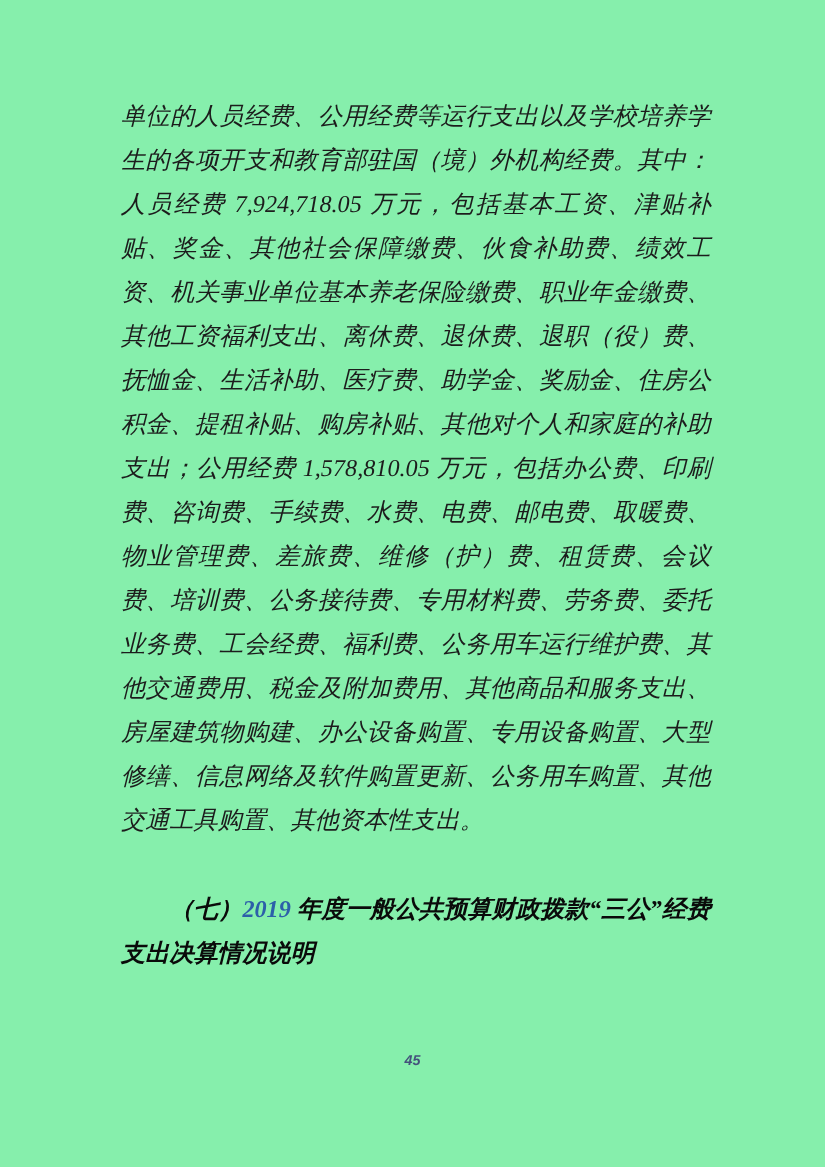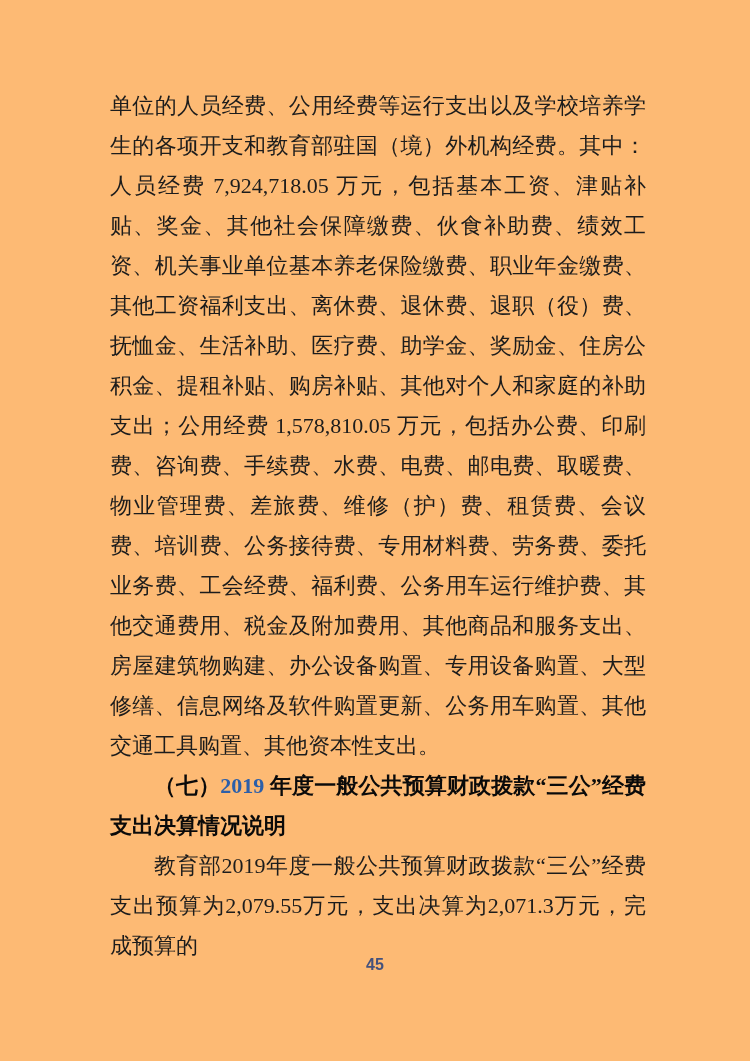--- a/index.html
+++ b/index.html
@@ -4,23 +4,24 @@
 <style>
   html, body {
     margin: 0;
     padding: 0;
     background: #ffffff;
   }
   .page {
     position: relative;
     width: 750px;
     height: 1061px;
-    background: #fdba74;
+    background: #86efac;
     overflow: hidden;
     font-family: "Liberation Serif", "DejaVu Serif", serif;
+    font-style: italic;
   }
   .content {
     position: absolute;
     left: 110px;
     top: 86px;
     width: 536px;
   }
   .content p {
     margin: 0;
     font-size: 22px;
@@ -29,46 +30,46 @@
     text-align: justify;
     text-justify: inter-ideograph;
     word-break: break-all;
   }
   .content p.indent {
     text-indent: 2em;
   }
   .content p.heading {
     font-weight: bold;
     color: #0a0a0a;
+    margin-top: 41px;
   }
   .num-blue {
     color: #2c5fa9;
     font-weight: bold;
   }
   .footer {
     position: absolute;
     left: 0;
     top: 956px;
     width: 100%;
     text-align: center;
     font-family: "Liberation Sans", "DejaVu Sans", sans-serif;
-    font-size: 16px;
+    font-size: 13px;
     font-weight: bold;
     color: #44517c;
   }
 </style>
 </head>
 <body>
 
 <div class="page">
   <div class="content">
 
     <p>单位的人员经费、公用经费等运行支出以及学校培养学生的各项开支和教育部驻国（境）外机构经费。其中：人员经费 7,924,718.05 万元，包括基本工资、津贴补贴、奖金、其他社会保障缴费、伙食补助费、绩效工资、机关事业单位基本养老保险缴费、职业年金缴费、其他工资福利支出、离休费、退休费、退职（役）费、抚恤金、生活补助、医疗费、助学金、奖励金、住房公积金、提租补贴、购房补贴、其他对个人和家庭的补助支出；公用经费 1,578,810.05 万元，包括办公费、印刷费、咨询费、手续费、水费、电费、邮电费、取暖费、物业管理费、差旅费、维修（护）费、租赁费、会议费、培训费、公务接待费、专用材料费、劳务费、委托业务费、工会经费、福利费、公务用车运行维护费、其他交通费用、税金及附加费用、其他商品和服务支出、房屋建筑物购建、办公设备购置、专用设备购置、大型修缮、信息网络及软件购置更新、公务用车购置、其他交通工具购置、其他资本性支出。</p>
 
     <p class="heading indent"><span>（七）</span><span class="num-blue">2019</span><span> 年度一般公共预算财政拨款“三公”经费支出决算情况说明</span></p>
 
 
-    <p class="indent">教育部2019年度一般公共预算财政拨款“三公”经费支出预算为2,079.55万元，支出决算为2,071.3万元，完成预算的</p>
 
   </div>
 
   <div class="footer">45</div>
 </div>
 
 </body></html>

